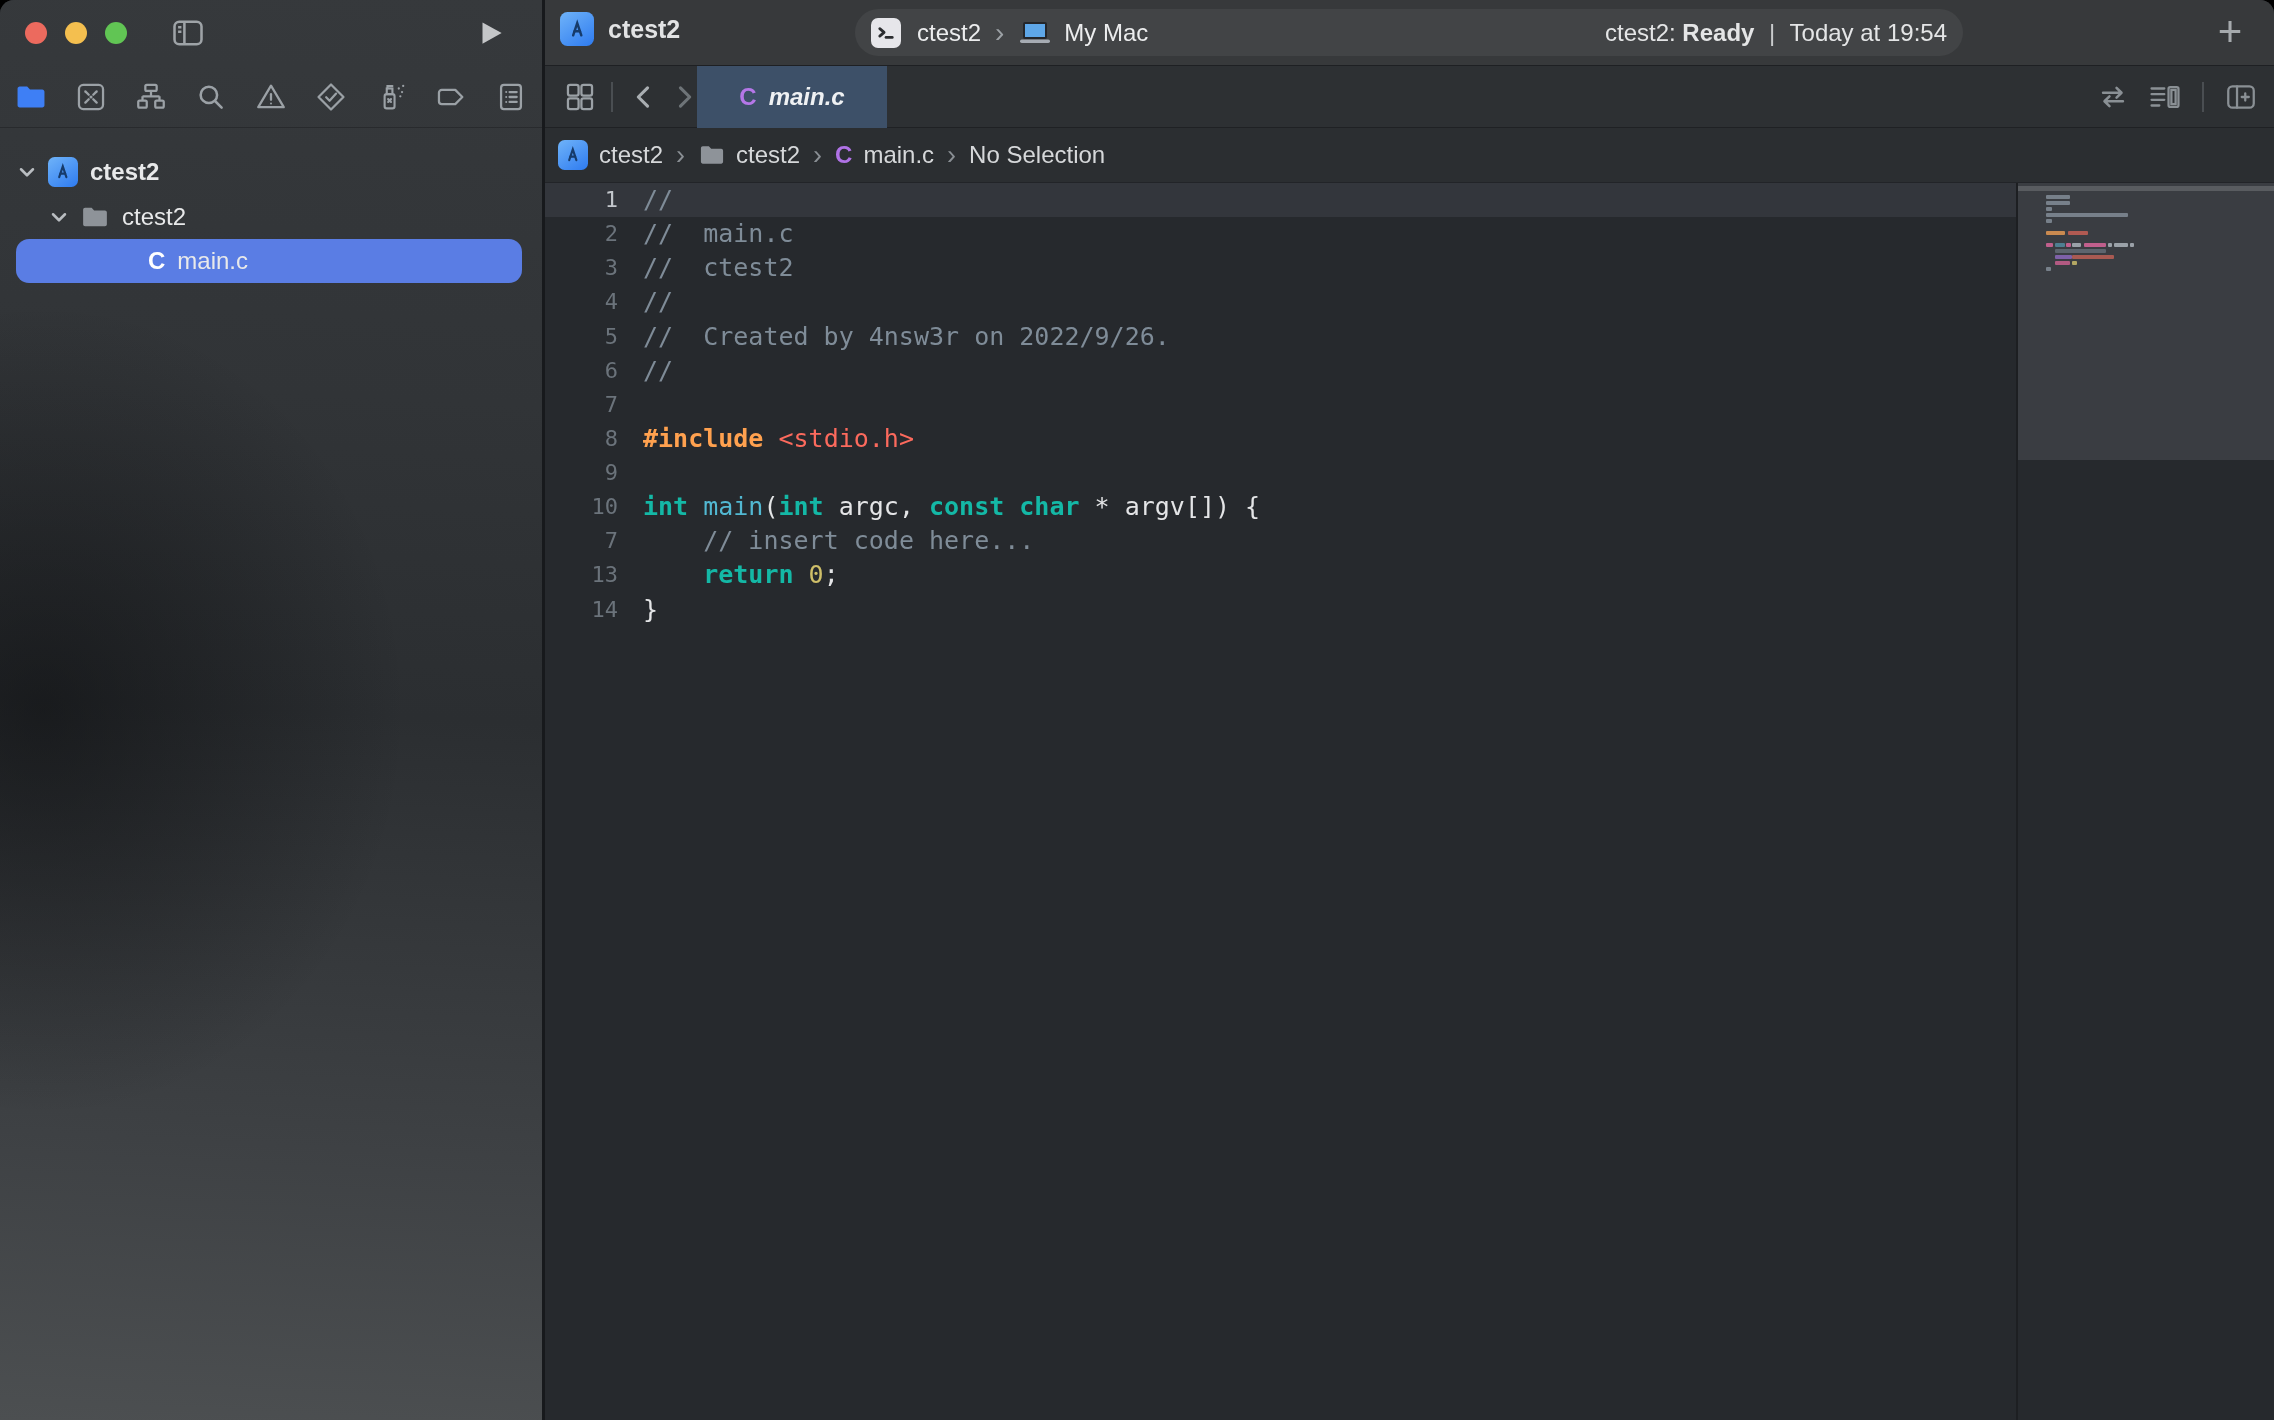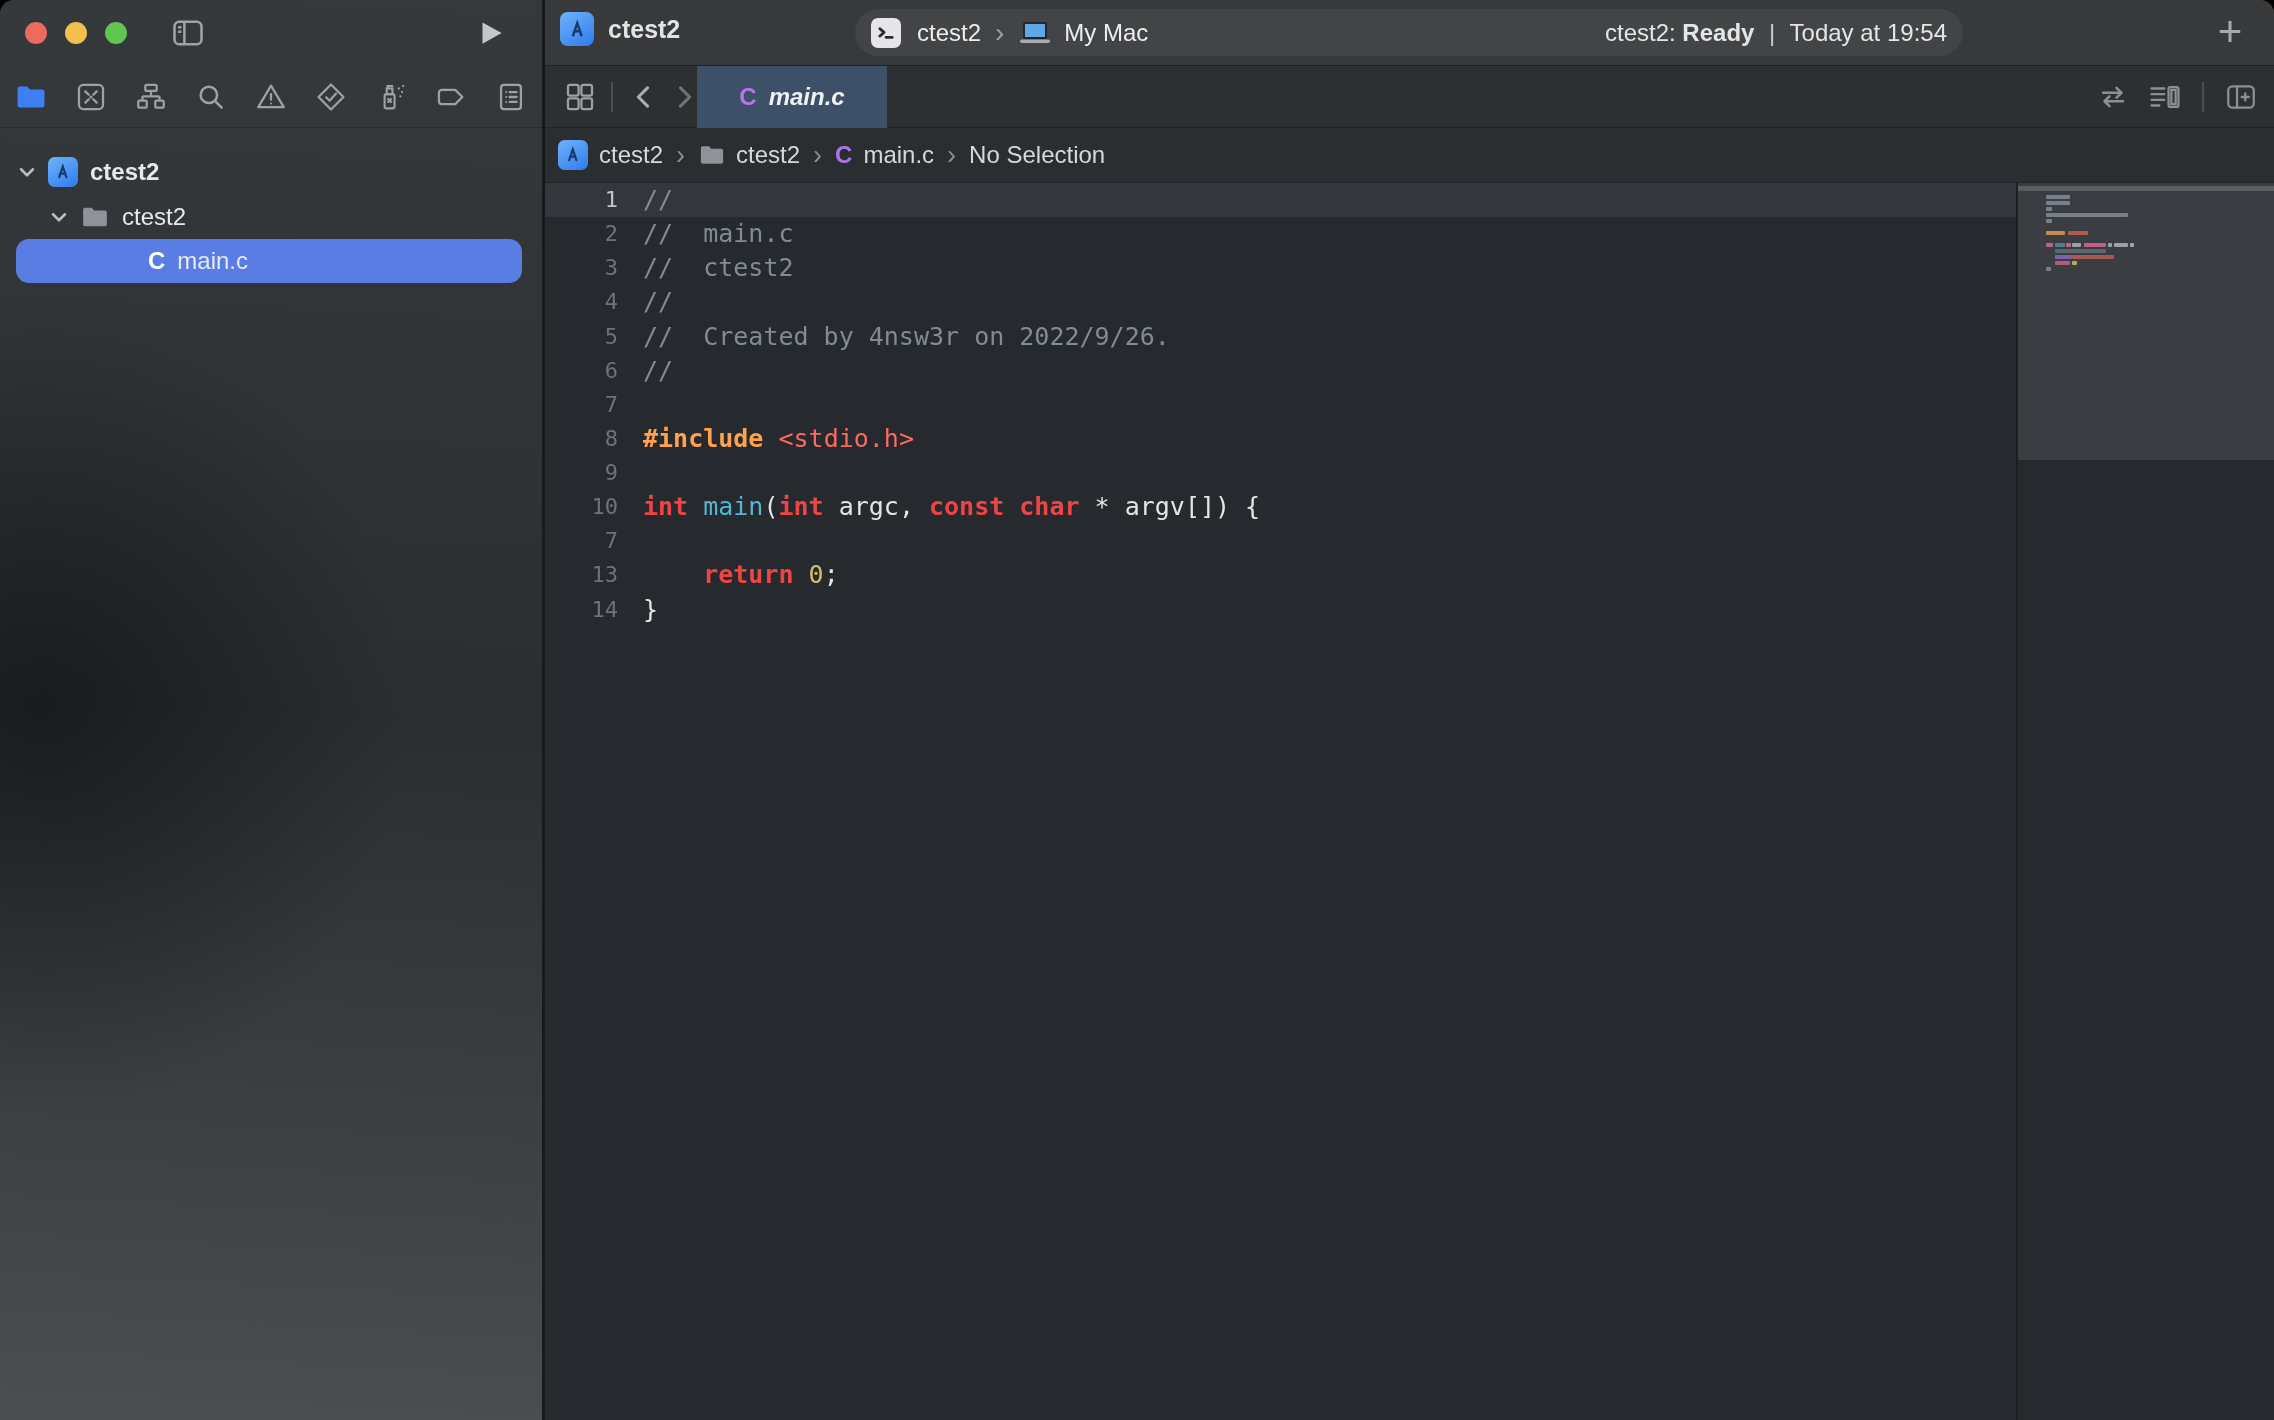--- a/index.html
+++ b/index.html
@@ -90,21 +90,21 @@
 
   
   .editor{position:absolute;left:0;top:183px;width:1471px;}
   .code-row{display:flex;height:34.13px;line-height:34.13px;white-space:pre;
     font-family:"DejaVu Sans Mono","Liberation Mono",monospace;}
   .code-row.current{background:#33363C;}
   .ln{width:73px;text-align:right;font-size:22px;color:#6B737B;flex:0 0 auto;}
   .code-row.current .ln{color:#C3C7CC;}
   .code{padding-left:25px;font-size:25px;}
   .tok-cm{color:#7F8C98;}
-  .tok-kw{color:#ef4444;font-weight:700;}
+  .tok-kw{color:#14b8a6;font-weight:700;}
   .tok-pl{color:#E4E5E7;}
   .tok-pre{color:#FFA14F;font-weight:700;text-align:right;}
   .tok-str{color:#FC6A5D;}
   .tok-num{color:#CFBF69;}
   .tok-fn{color:#AE7CDF;}
   .tok-decl{color:#52B8D2;}
 
   
   .mm-divider{position:absolute;left:2016px;top:183px;width:2px;height:1237px;background:#1D1F22;}
   .minimap{position:absolute;left:2018px;top:183px;width:256px;height:1237px;background:#26292D;}
@@ -391,21 +391,21 @@
         <div class="code-row current"><span class="ln">1</span><span class="code"><span class="tok-cm">//</span></span></div>
         <div class="code-row"><span class="ln">2</span><span class="code"><span class="tok-cm">//  main.c</span></span></div>
         <div class="code-row"><span class="ln">3</span><span class="code"><span class="tok-cm">//  ctest2</span></span></div>
         <div class="code-row"><span class="ln">4</span><span class="code"><span class="tok-cm">//</span></span></div>
         <div class="code-row"><span class="ln">5</span><span class="code"><span class="tok-cm">//  Created by 4nsw3r on 2022/9/26.</span></span></div>
         <div class="code-row"><span class="ln">6</span><span class="code"><span class="tok-cm">//</span></span></div>
         <div class="code-row"><span class="ln">7</span><span class="code"></span></div>
         <div class="code-row"><span class="ln">8</span><span class="code"><span class="tok-pre">#include</span><span class="tok-pl"> </span><span class="tok-str">&lt;stdio.h&gt;</span></span></div>
         <div class="code-row"><span class="ln">9</span><span class="code"></span></div>
         <div class="code-row"><span class="ln">10</span><span class="code"><span class="tok-kw">int</span><span class="tok-pl"> </span><span class="tok-decl">main</span><span class="tok-pl">(</span><span class="tok-kw">int</span><span class="tok-pl"> argc, </span><span class="tok-kw">const char</span><span class="tok-pl"> * argv[]) {</span></span></div>
-        <div class="code-row"><span class="ln">7</span></div>
+        <div class="code-row"><span class="ln">7</span><span class="code"><span class="tok-pl">    </span><span class="tok-cm">// insert code here...</span></span></div>
         <div class="code-row"><span class="ln">13</span><span class="code"><span class="tok-pl">    </span><span class="tok-kw">return</span><span class="tok-pl"> </span><span class="tok-num">0</span><span class="tok-pl">;</span></span></div>
         <div class="code-row"><span class="ln">14</span><span class="code"><span class="tok-pl">}</span></span></div>
       </div>
   </div>
 
   <div class="mm-divider"></div>
   <div class="minimap" id="minimap">
     <div class="mm-viewport"></div>
     <div class="mm-band"></div>
   <div class="mm-bar" style="left: 28px; top: 12px; width: 24px; background: rgb(119, 128, 138);"></div>

